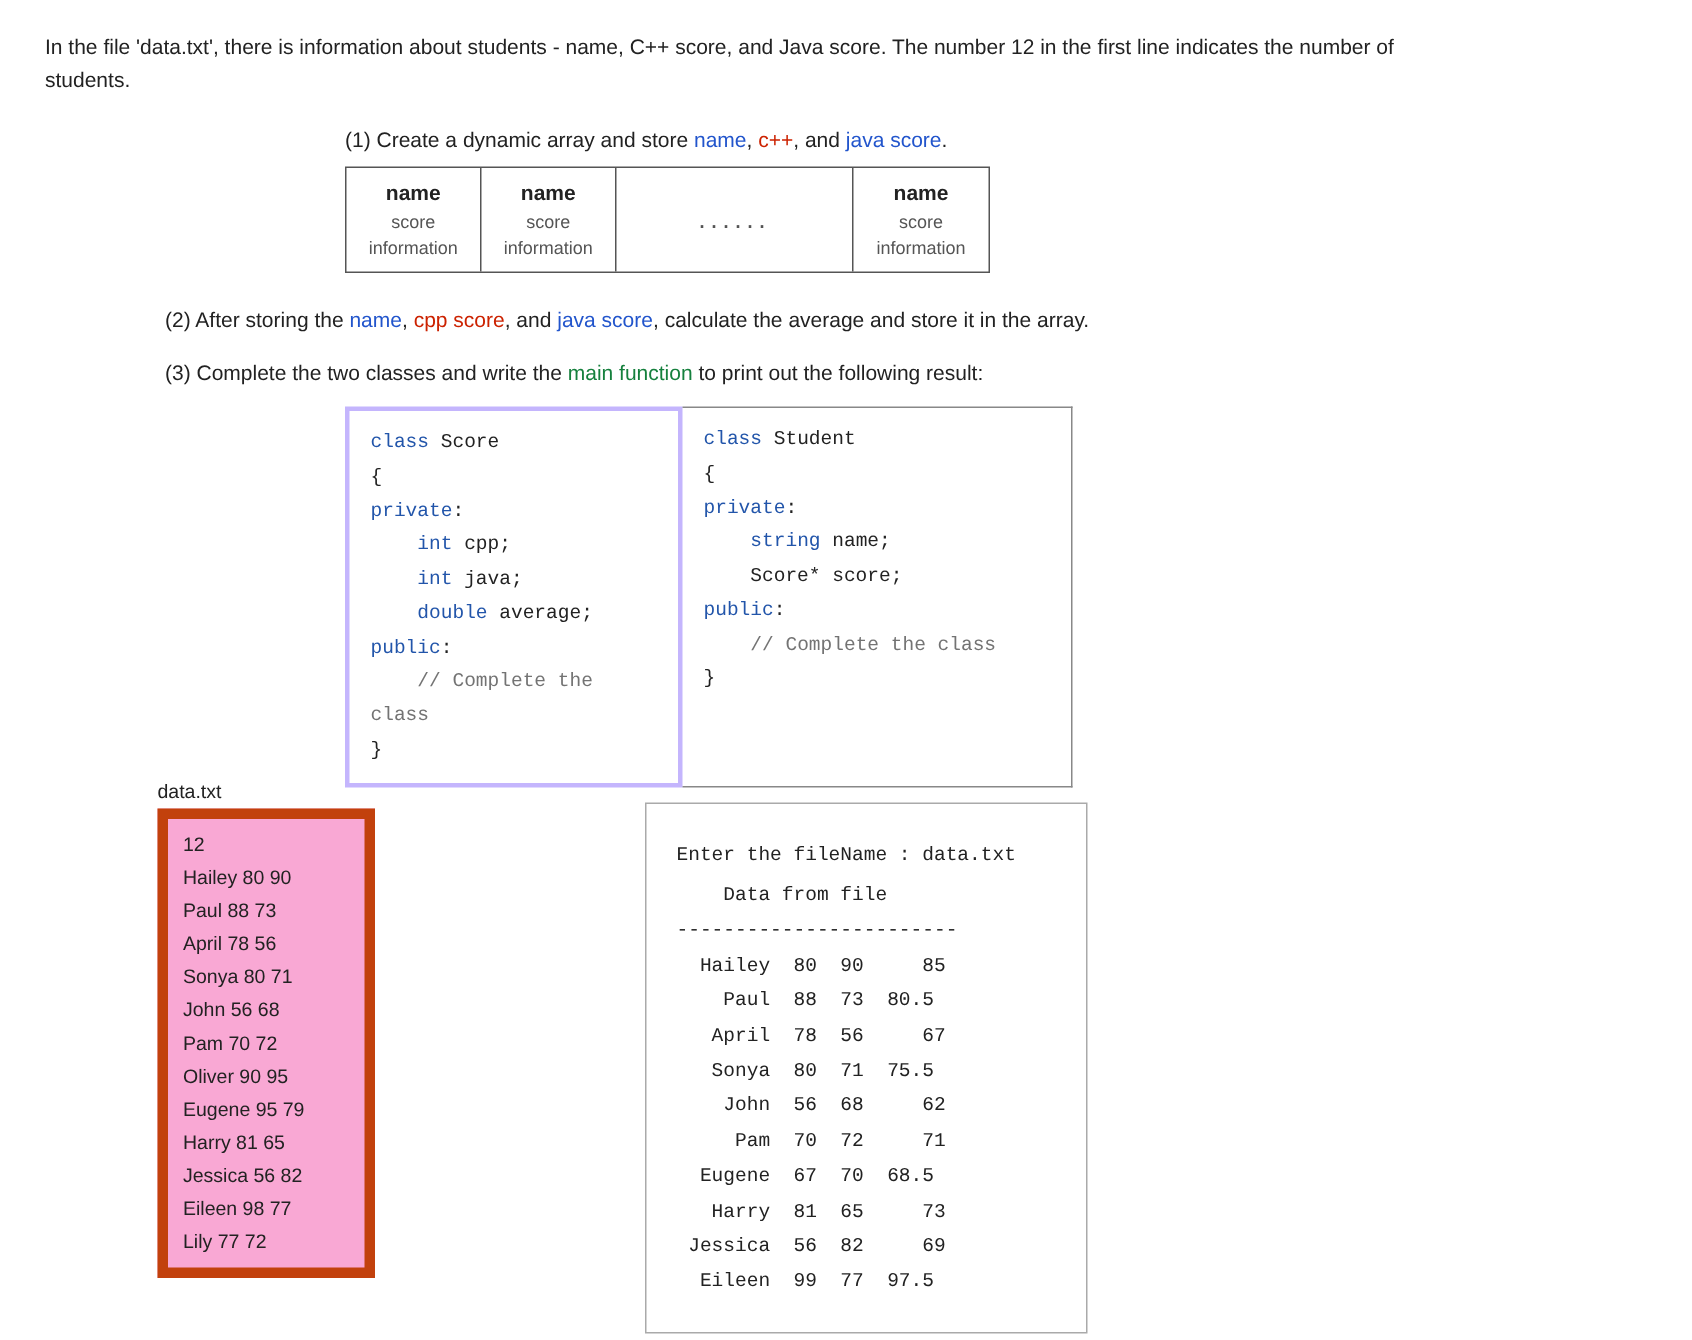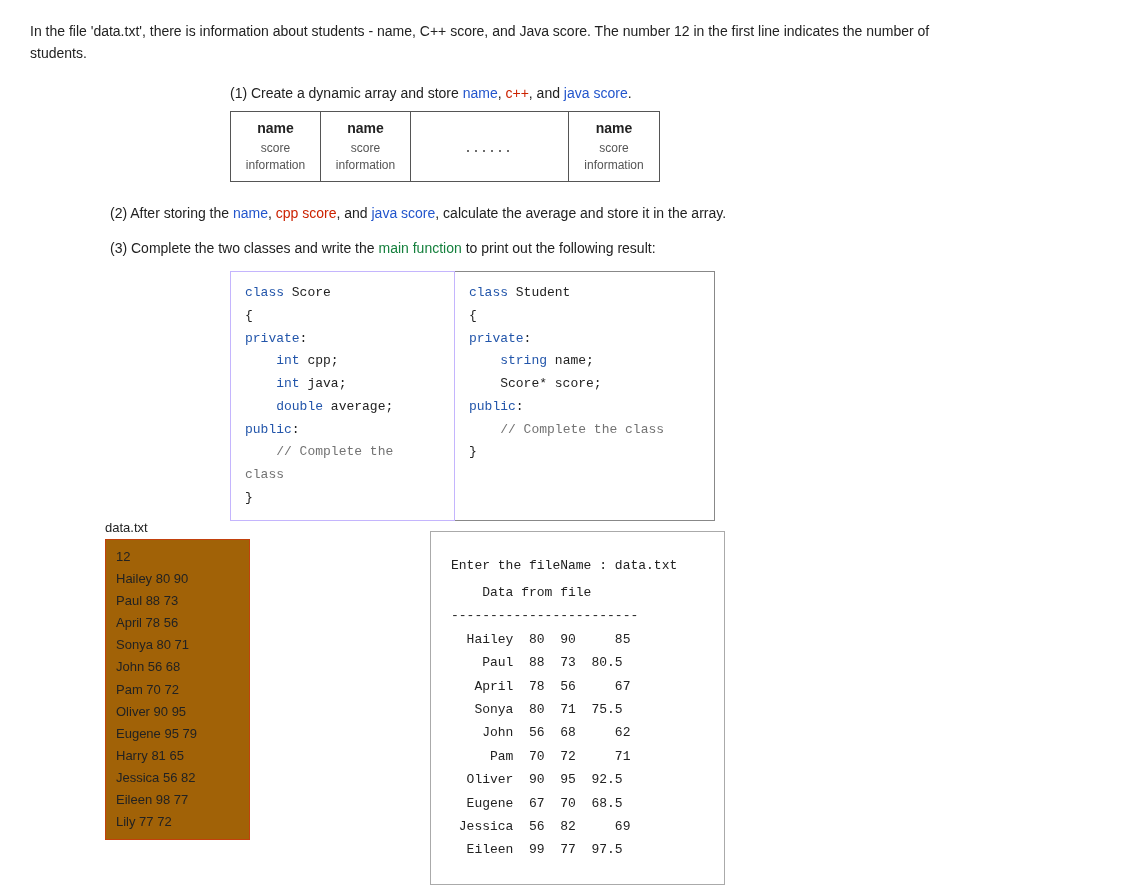--- a/index.html
+++ b/index.html
@@ -84,25 +84,25 @@
       top: 500px;
       width: 190px;
       padding-left: 45px;
     }
     .left-panel-title {
       font-size: 13px;
       margin-bottom: 4px;
       color: #222;
     }
     .left-panel-box {
-      border: 1px solid #c2410c;
+      border: 7px solid #c2410c;
       padding: 6px 10px;
       font-size: 13px;
       line-height: 1.7;
-      background: #a16207;
+      background: #f9a8d4;
     }
 
     
     .output-box {
       border: 1px solid #aaa;
       padding: 22px 20px;
       font-family: 'Courier New', monospace;
       font-size: 13px;
       line-height: 1.8;
       width: 295px;
@@ -129,21 +129,21 @@
     .highlight-red { color: #cc2200; }
     .highlight-green { color: #15803d; }
 
     .code-panels {
       display: flex;
       gap: 0;
       margin-left: 200px;
       margin-bottom: 20px;
     }
     .code-panel-left {
-      border: 1px solid #c4b5fd;
+      border: 3px solid #c4b5fd;
       padding: 10px 14px;
       font-family: 'Courier New', monospace;
       font-size: 13px;
       line-height: 1.75;
       width: 225px;
     }
     .code-panel-right {
       border: 1px solid #888;
       border-left: none;
       padding: 10px 14px;
@@ -243,20 +243,20 @@
     <div class="output-box">
       <div>Enter the fileName : data.txt</div>
       <div style="margin-top:4px;">&nbsp;&nbsp;&nbsp;&nbsp;Data from file</div>
       <div>------------------------</div>
       <div>&nbsp;&nbsp;Hailey&nbsp;&nbsp;80&nbsp;&nbsp;90&nbsp;&nbsp;&nbsp;&nbsp;&nbsp;85</div>
       <div>&nbsp;&nbsp;&nbsp;&nbsp;Paul&nbsp;&nbsp;88&nbsp;&nbsp;73&nbsp;&nbsp;80.5</div>
       <div>&nbsp;&nbsp;&nbsp;April&nbsp;&nbsp;78&nbsp;&nbsp;56&nbsp;&nbsp;&nbsp;&nbsp;&nbsp;67</div>
       <div>&nbsp;&nbsp;&nbsp;Sonya&nbsp;&nbsp;80&nbsp;&nbsp;71&nbsp;&nbsp;75.5</div>
       <div>&nbsp;&nbsp;&nbsp;&nbsp;John&nbsp;&nbsp;56&nbsp;&nbsp;68&nbsp;&nbsp;&nbsp;&nbsp;&nbsp;62</div>
       <div>&nbsp;&nbsp;&nbsp;&nbsp;&nbsp;Pam&nbsp;&nbsp;70&nbsp;&nbsp;72&nbsp;&nbsp;&nbsp;&nbsp;&nbsp;71</div>
-      <div>&nbsp;&nbsp;Oliver&nbsp;&nbsp;90&nbsp;&nbsp;95&nbsp;&nbsp;92.5</div>
       <div>&nbsp;&nbsp;Eugene&nbsp;&nbsp;67&nbsp;&nbsp;70&nbsp;&nbsp;68.5</div>
+      <div>&nbsp;&nbsp;&nbsp;Harry&nbsp;&nbsp;81&nbsp;&nbsp;65&nbsp;&nbsp;&nbsp;&nbsp;&nbsp;73</div>
       <div>&nbsp;Jessica&nbsp;&nbsp;56&nbsp;&nbsp;82&nbsp;&nbsp;&nbsp;&nbsp;&nbsp;69</div>
       <div>&nbsp;&nbsp;Eileen&nbsp;&nbsp;99&nbsp;&nbsp;77&nbsp;&nbsp;97.5</div>
     </div>
   </div>
 
 </div>
 
 </body></html>

